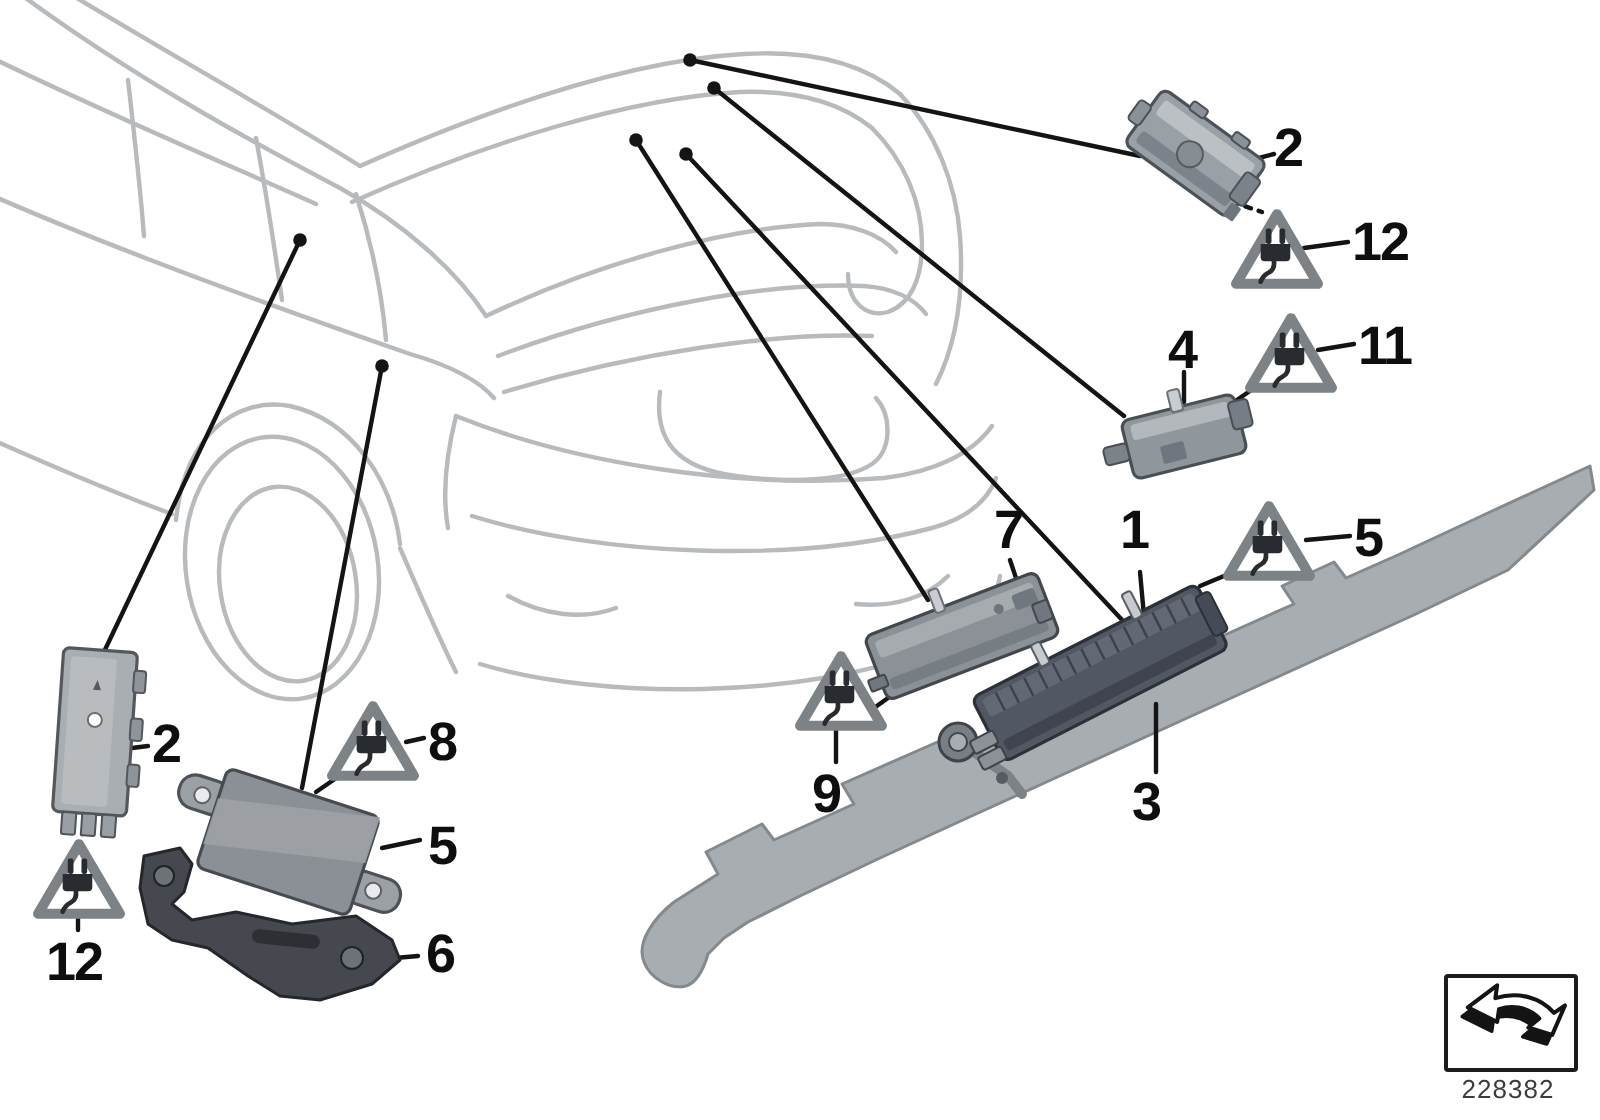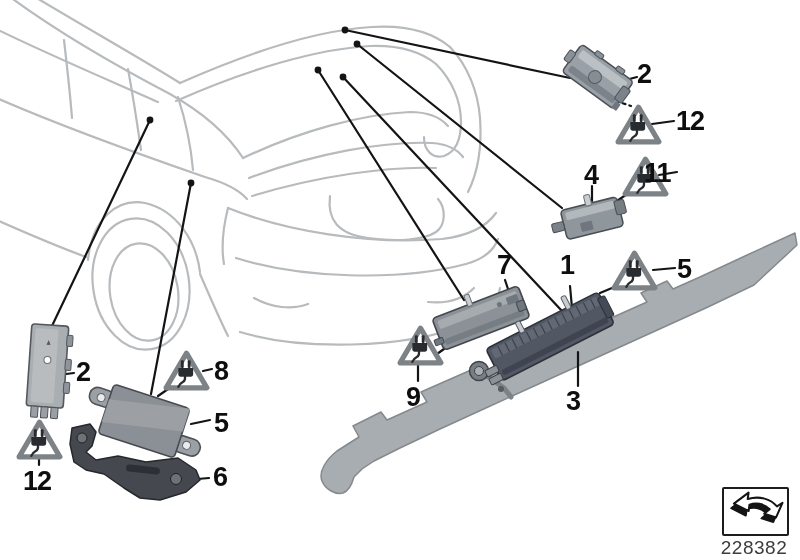--- a/index.html
+++ b/index.html
@@ -7,21 +7,21 @@
     position:relative;width:800px;height:560px;background:#ffffff;
     font-family:"Liberation Sans",sans-serif;overflow:hidden;
   }
   .stage svg{position:absolute;left:0;top:0;}
   .callout{
     position:absolute;font-weight:700;font-size:27px;line-height:1;
     color:#0e0e0e;letter-spacing:-1px;cursor:default;user-select:none;
   }
   .docnum{
     position:absolute;left:716px;top:537px;width:76px;text-align:center;
-    font-size:19px;color:#3c3c3c;letter-spacing:.5px;
+    font-size:13px;color:#3c3c3c;letter-spacing:.5px;
   }
   .refbox{
     position:absolute;left:722px;top:487px;width:67px;height:49px;
     background:#fff;border:2.2px solid #1c1c1c;border-radius:2px;
     box-sizing:border-box;
   }
 </style>
 </head>
 <body>
 
@@ -195,21 +195,21 @@
     <use href="#tri" x="622" y="155" width="47" height="43"></use>
     <use href="#tri" x="611" y="249" width="47" height="43"></use>
     <use href="#tri" x="397" y="324" width="47" height="43"></use>
     <use href="#tri" x="163" y="349" width="47" height="43"></use>
     <use href="#tri" x="16" y="418" width="47" height="43"></use>
   </g>
 </svg>
 
 <div class="callout" style="left:637px;top:61px">2</div>
 <div class="callout" style="left:676px;top:108px">12</div>
-<div class="callout" style="left:644px;top:160px">11</div>
+<div class="callout" style="left:679px;top:160px">11</div>
 <div class="callout" style="left:584px;top:162px">4</div>
 <div class="callout" style="left:677px;top:256px">5</div>
 <div class="callout" style="left:497px;top:252px">7</div>
 <div class="callout" style="left:560px;top:252px">1</div>
 <div class="callout" style="left:406px;top:384px">9</div>
 <div class="callout" style="left:566px;top:388px">3</div>
 <div class="callout" style="left:76px;top:359px">2</div>
 <div class="callout" style="left:214px;top:358px">8</div>
 <div class="callout" style="left:214px;top:410px">5</div>
 <div class="callout" style="left:213px;top:464px">6</div>

